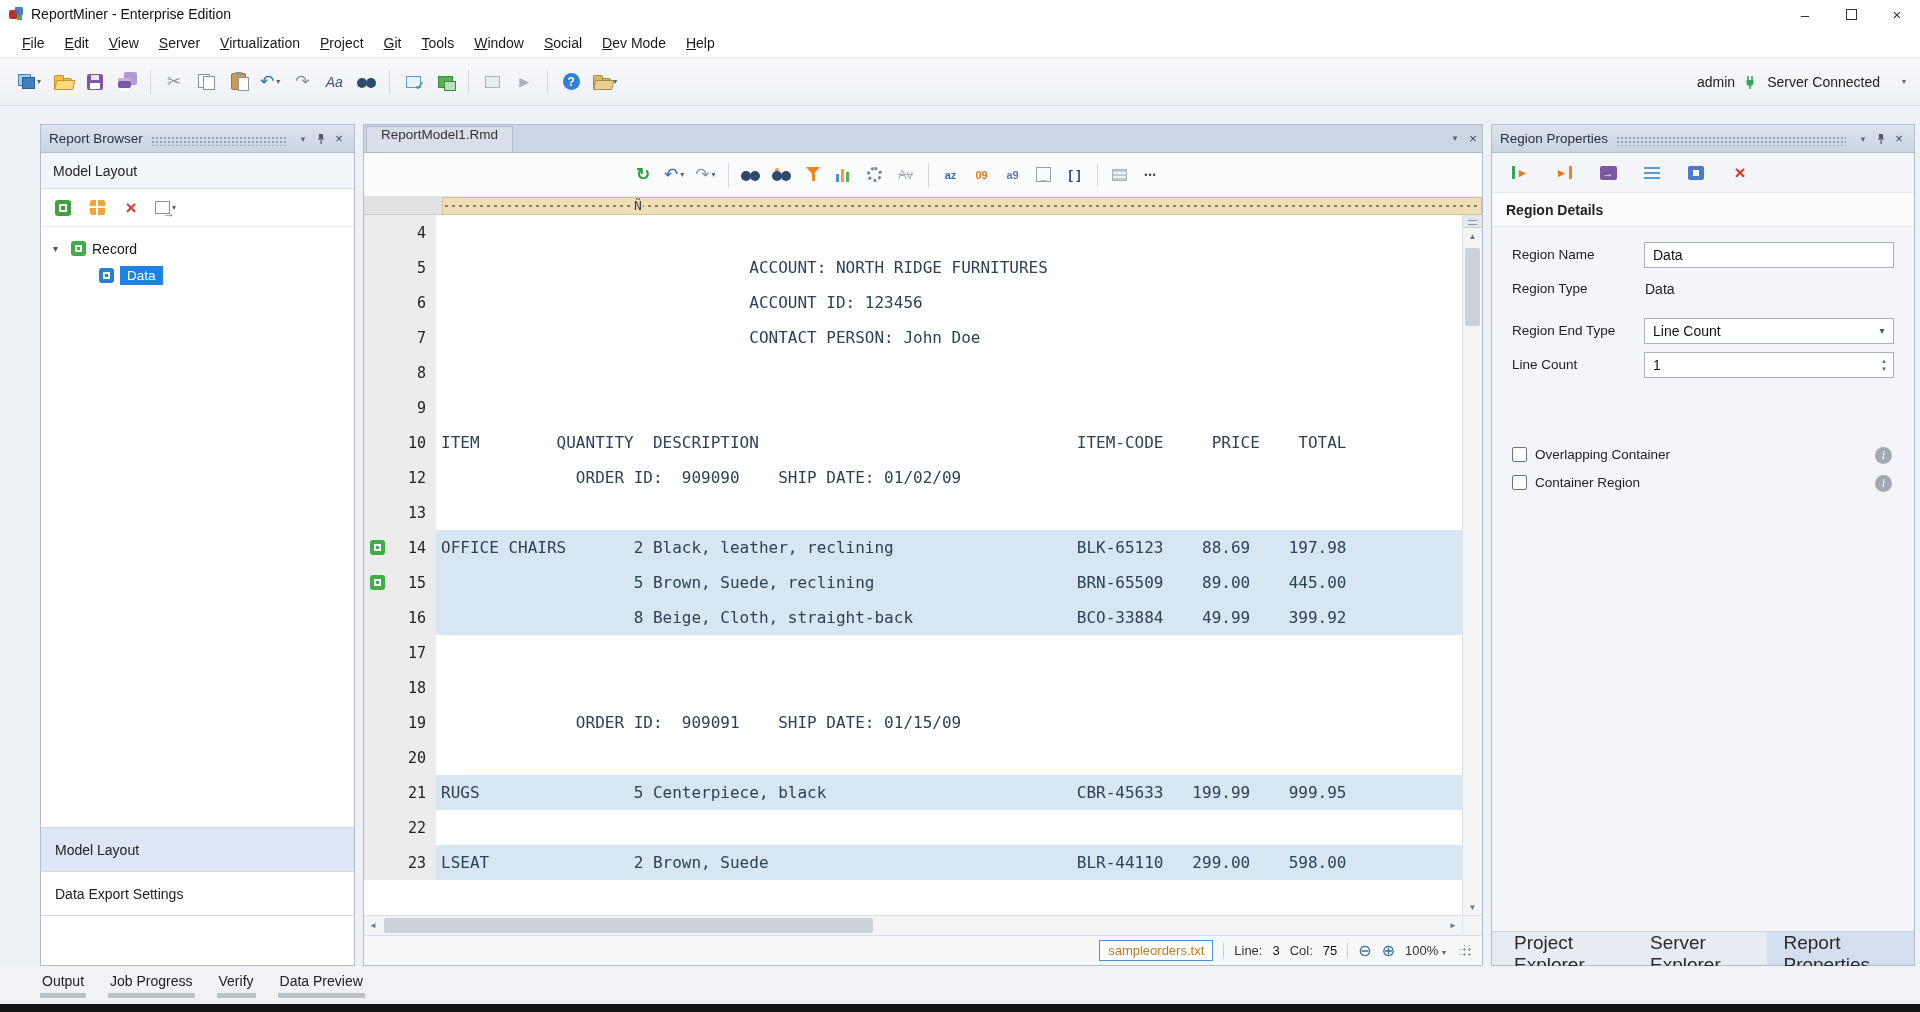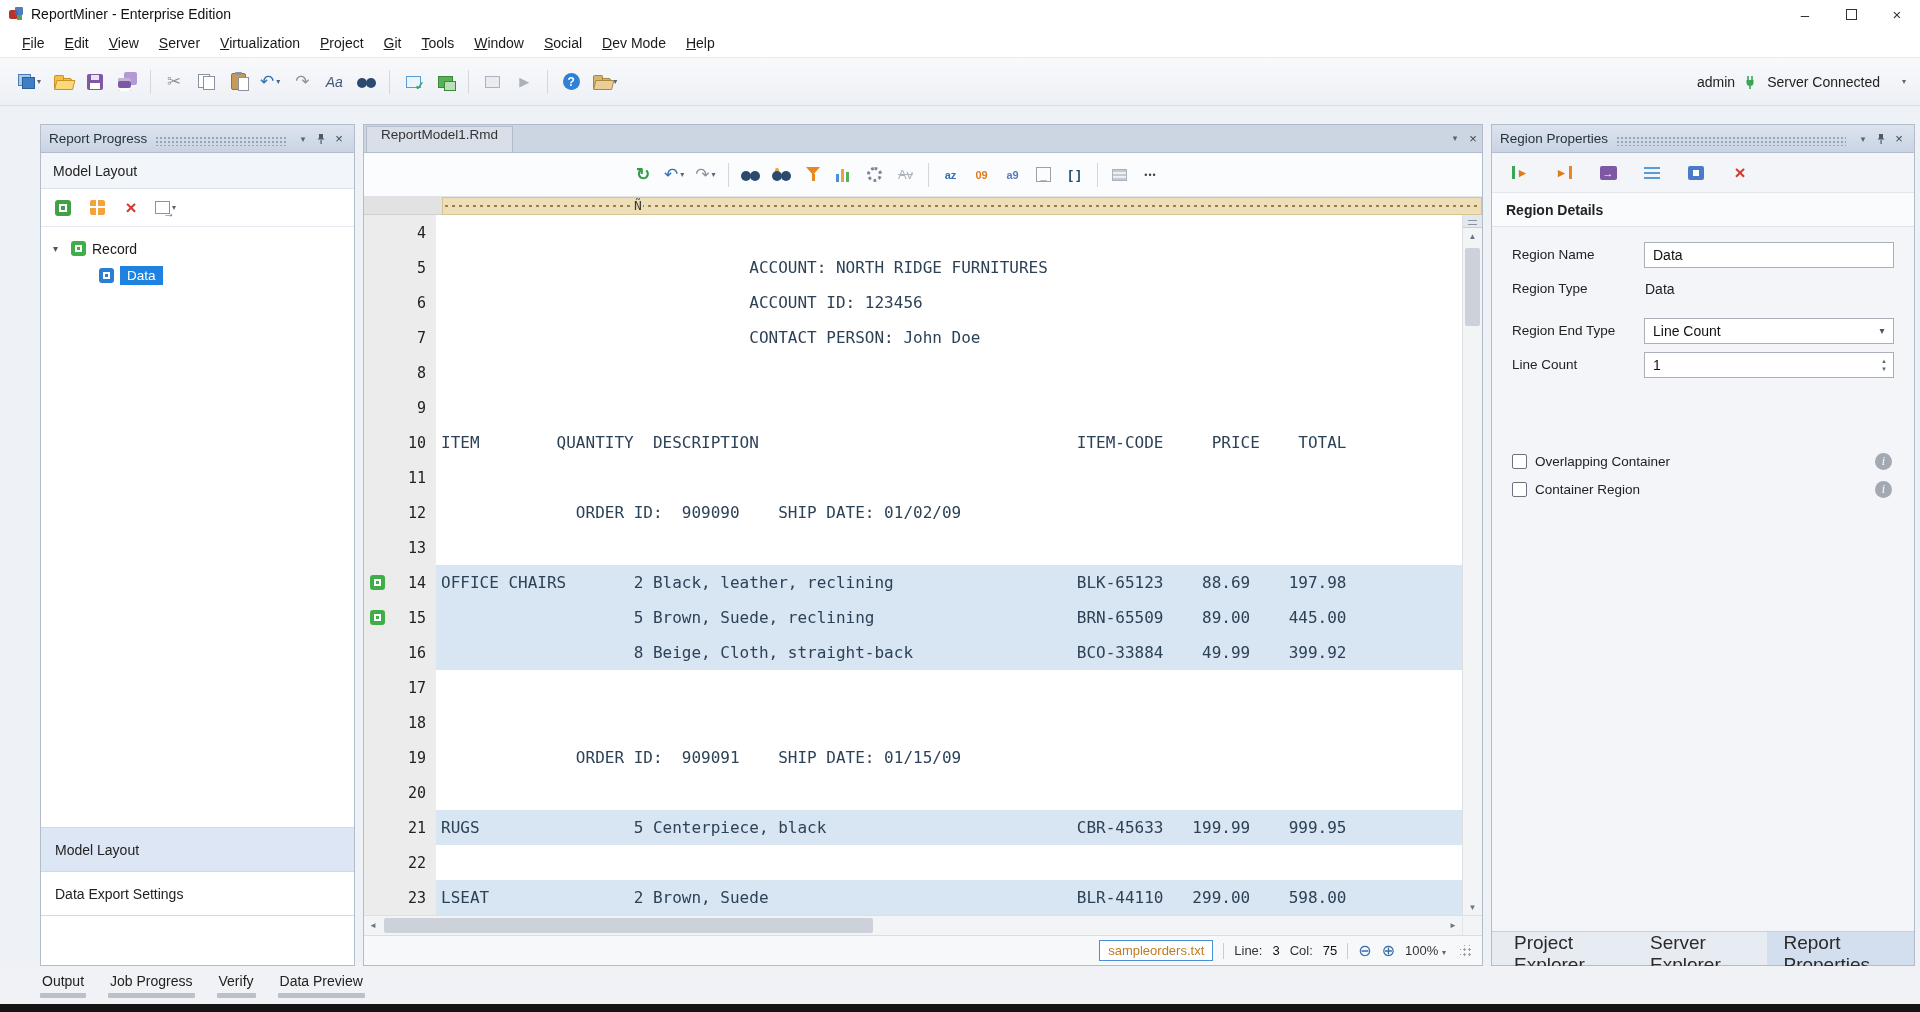--- a/index.html
+++ b/index.html
@@ -157,21 +157,21 @@
   .rp-form{padding:14px 20px 0;flex:1;display:flex;flex-direction:column}
   .form-row{display:flex;align-items:center;min-height:27px;margin-bottom:7px}
   .flabel{width:132px;flex:0 0 132px;font-size:13.5px;color:#222}
   .finput{flex:1;height:26px;border:1px solid #a9b0ba;background:#fff;font-size:14px;font-family:"Liberation Sans",sans-serif;padding:0 8px;color:#111}
   .fstatic{font-size:14px;color:#222;padding-left:1px}
   .fselect{flex:1;height:26px;border:1px solid #a9b0ba;background:#fff;display:flex;align-items:center;padding-left:8px;font-size:14px;color:#111}
   .selcaret{margin-left:auto;width:22px;display:flex;align-items:center;justify-content:center;font-size:10px;color:#44586e}
   .spinwrap{flex:1;position:relative;display:flex}
   .spinwrap .finput{padding-right:22px}
   .spinbtns{position:absolute;right:1px;top:1px;bottom:1px;width:18px;display:flex;flex-direction:column;align-items:center;justify-content:center;gap:2px;font-size:6px;color:#5a6878}
-  .cbrow{display:flex;align-items:center;gap:8px;min-height:28px}
+  .cbrow{display:flex;gap:8px;min-height:28px}
   .cbrow.first{margin-top:62px}
   .cbx{width:15px;height:15px;border:1px solid #6a7380;background:#fff;border-radius:2px;flex:0 0 15px}
   .cblabel{font-size:13.5px;color:#222}
   .infoc{margin-left:auto;margin-right:2px;width:17px;height:17px;border-radius:50%;background:#a3a9b3;color:#fff;display:flex;align-items:center;justify-content:center;font-family:"Liberation Serif",serif;font-style:italic;font-size:12px}
   .rp-tabs{height:34px;background:#e7ebf2;border-top:1px solid #c9d0db;display:flex;align-items:stretch;padding-left:6px}
   .rp-tab{display:flex;align-items:flex-start;padding:0 16px;font-size:19px;color:#2a2a2a}
   .rp-tab.active{background:#d3dfee}
 
   
   .bottom-tabs{height:38px;background:#f0f2f6;display:flex;gap:22px;padding:7px 0 0 40px;flex:0 0 38px}
@@ -290,21 +290,21 @@
       </span>
       <span>Server Connected</span>
       <span class="caret-sm" style="margin-left:14px">▾</span>
     </div>
   </div>
 
   <div class="main">
 
     <div class="dock-panel left-panel">
       <div class="dock-header">
-        <span class="dock-title">Report Progress</span>
+        <span class="dock-title">Report Browser</span>
         <span class="dotfill"></span>
         <span class="dock-btn">
             <span class="caret-sm">▾</span>
           </span>
         <span class="dock-btn">
             <svg width="12" height="12" viewBox="0 0 12 12">
               <path d="M4 1h4v4l1.5 1.5h-7L4 5z" fill="#50596a"></path>
               <rect x="5.5" y="7" width="1.2" height="4" fill="#50596a"></rect>
             </svg>
           </span>
@@ -459,25 +459,20 @@
           </div>
             <div class="doc-row">
             <span class="marker-cell"></span>
             <span class="line-num">9</span>
             <span class="line-text"></span>
           </div>
             <div class="doc-row">
             <span class="marker-cell"></span>
             <span class="line-num">10</span>
             <span class="line-text">ITEM        QUANTITY  DESCRIPTION                                 ITEM-CODE     PRICE    TOTAL</span>
-          </div>
-            <div class="doc-row">
-            <span class="marker-cell"></span>
-            <span class="line-num">11</span>
-            <span class="line-text"></span>
           </div>
             <div class="doc-row">
             <span class="marker-cell"></span>
             <span class="line-num">12</span>
             <span class="line-text">              ORDER ID:  909090    SHIP DATE: 01/02/09</span>
           </div>
             <div class="doc-row">
             <span class="marker-cell"></span>
             <span class="line-num">13</span>
             <span class="line-text"></span>

